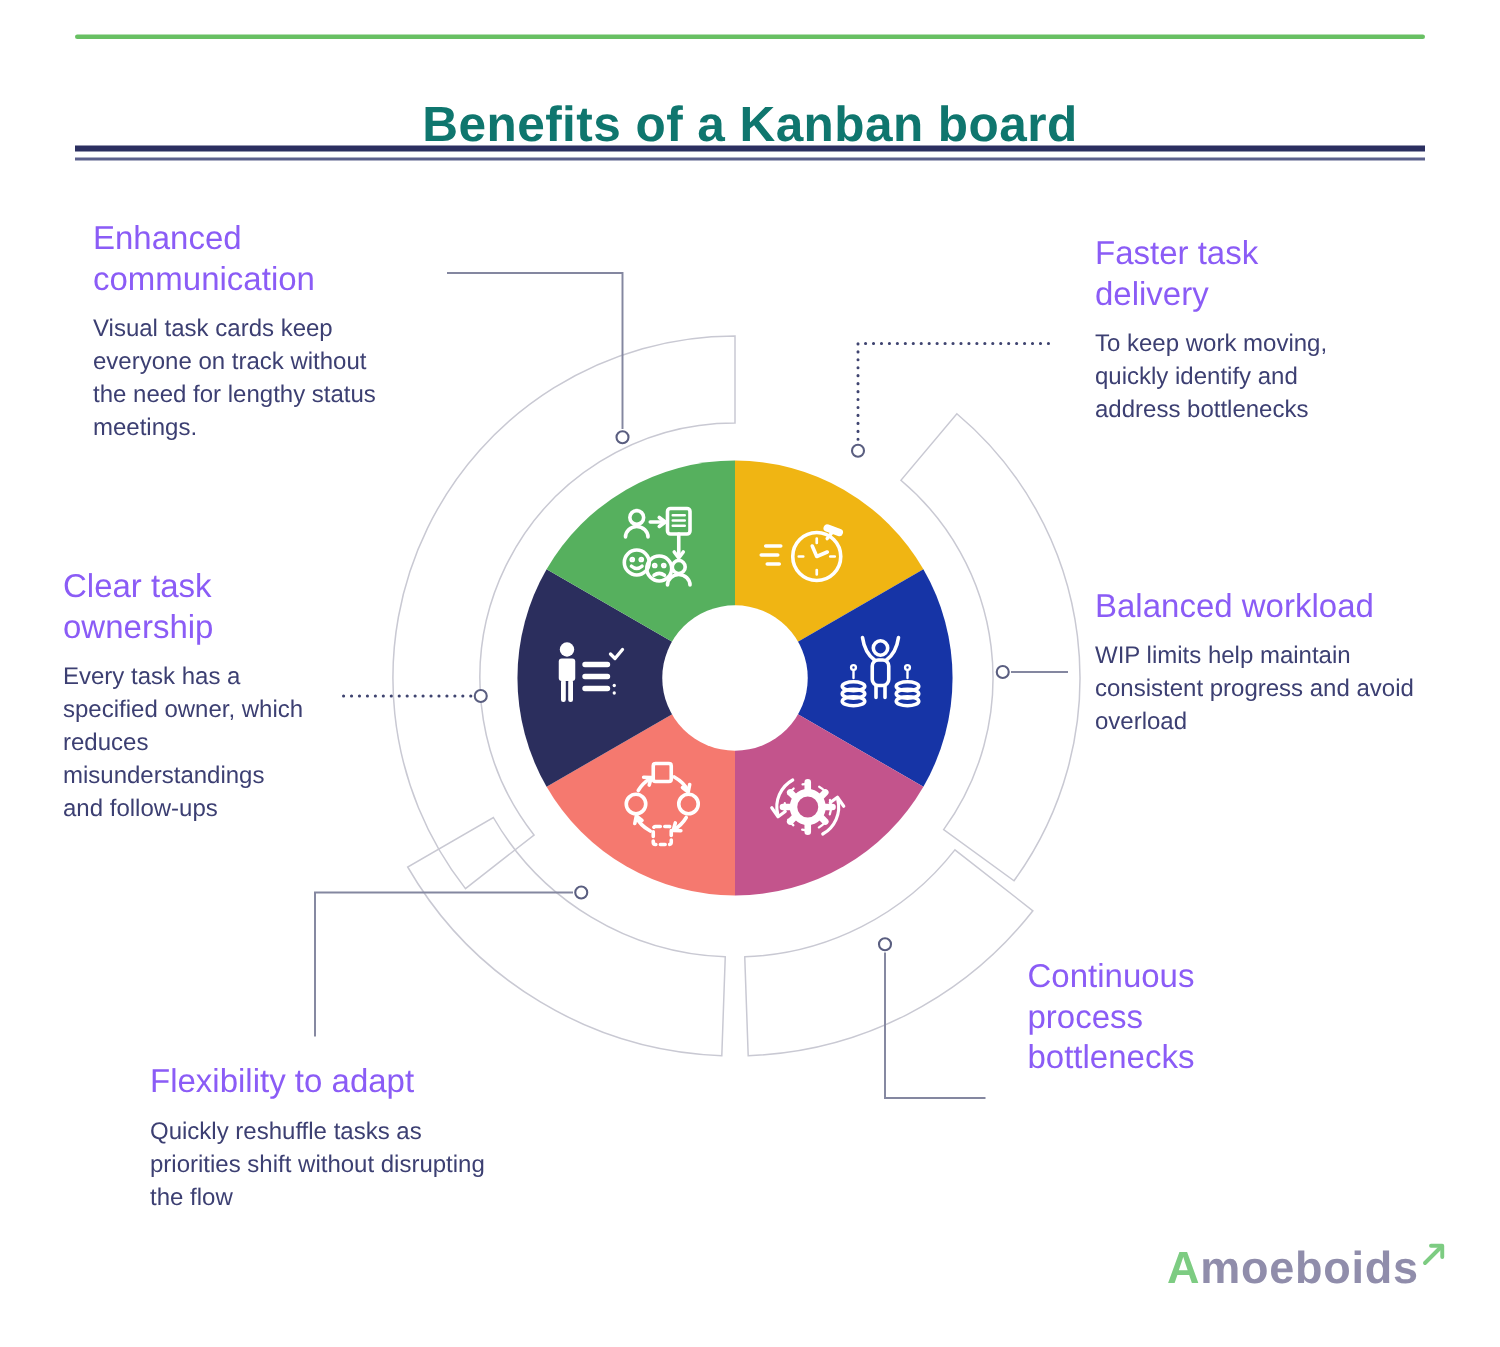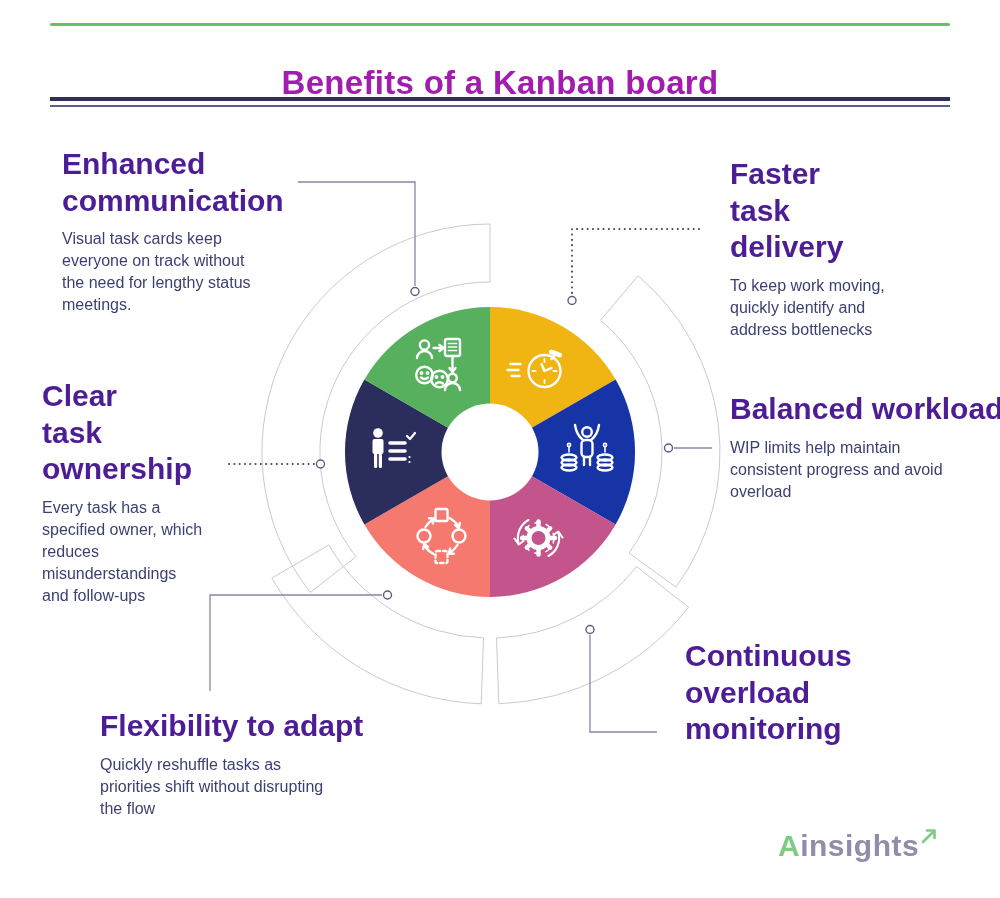--- a/index.html
+++ b/index.html
@@ -1,25 +1,25 @@
 <!DOCTYPE html>
 <html><head>
 <meta charset="utf-8">
 <style>
   html,body{margin:0;padding:0;background:#ffffff;}
   body{font-family:"Liberation Sans",sans-serif;}
   .page{position:relative;width:1000px;height:898px;background:#ffffff;overflow:hidden;}
   .accent-line{position:absolute;left:50px;right:50px;top:23px;height:3px;background:#68c063;border-radius:2px;}
   .page-title{position:absolute;left:0;right:0;top:42px;text-align:center;
-    font-size:33px;font-weight:bold;letter-spacing:.3px;color:#a21caf;}
+    font-size:33px;font-weight:bold;letter-spacing:.3px;color:#0f766e;}
   .rule-thick{position:absolute;left:50px;right:50px;top:97px;height:4px;background:#2b2f60;}
   .rule-thin{position:absolute;left:50px;right:50px;top:105px;height:2px;background:#5b608c;}
   .diagram-svg{position:absolute;left:0;top:0;}
   .benefit{position:absolute;}
-  .benefit h2{margin:0 0 9px 0;font-size:30px;line-height:1.22;font-weight:bold;color:#4c1d95;}
+  .benefit h2{margin:0 0 9px 0;font-size:22px;line-height:1.22;font-weight:normal;color:#8b5cf6;}
   .benefit p{margin:0;font-size:16px;line-height:1.38;color:#3c3f72;}
   .b1{left:62px;top:146px;}  .b1 h2{max-width:200px;} .b1 p{width:205px;}
   .b2{left:730px;top:156px;} .b2 h2{max-width:140px;} .b2 p{width:190px;}
   .b3{left:42px;top:378px;}  .b3 h2{max-width:140px;} .b3 p{width:165px;}
   .b4{left:730px;top:391px;} .b4 h2{white-space:nowrap;} .b4 p{width:215px;}
   .b5{left:100px;top:708px;} .b5 h2{white-space:nowrap;} .b5 p{width:235px;}
   .b6{left:685px;top:638px;} .b6 h2{max-width:190px;} .b6 p{width:215px;}
   .logo{position:absolute;left:778px;top:829px;font-size:30px;font-weight:bold;
     letter-spacing:.5px;color:#908dab;display:flex;align-items:flex-start;}
   .logo .first{color:#7dcc82;}
@@ -199,25 +199,25 @@
     <h2>Flexibility to adapt</h2>
     <p>Quickly reshuffle tasks as priorities shift without disrupting the flow</p>
   </div>
 
   <div class="benefit b4">
     <h2>Balanced workload</h2>
     <p>WIP limits help maintain consistent progress and avoid overload</p>
   </div>
 
   <div class="benefit b6">
-    <h2>Continuous overload monitoring</h2>
+    <h2>Continuous process bottlenecks</h2>
   </div>
 
   <div class="logo">
     <span class="first">A</span>
-      <span>insights</span>
+      <span>moeboids</span>
     <svg width="18" height="18" viewBox="0 0 18 18">
       <path d="M3,15 L14,4" stroke="#7dcc82" stroke-width="2.6" fill="none" stroke-linecap="round"></path>
       <path d="M7,3.5 L14.5,3.5 L14.5,11" stroke="#7dcc82" stroke-width="2.6" fill="none" stroke-linecap="round" stroke-linejoin="round"></path>
     </svg>
   </div>
 
 </div>
 
 </body></html>

